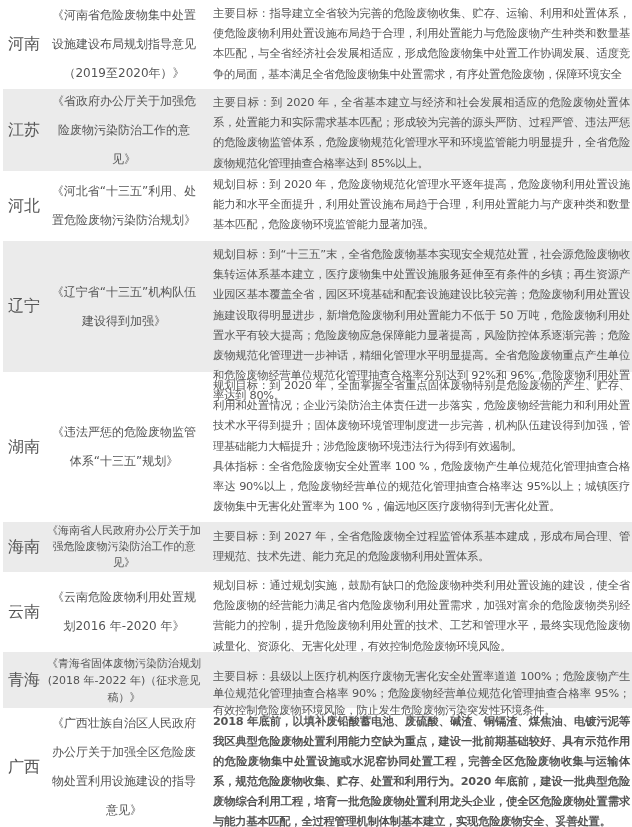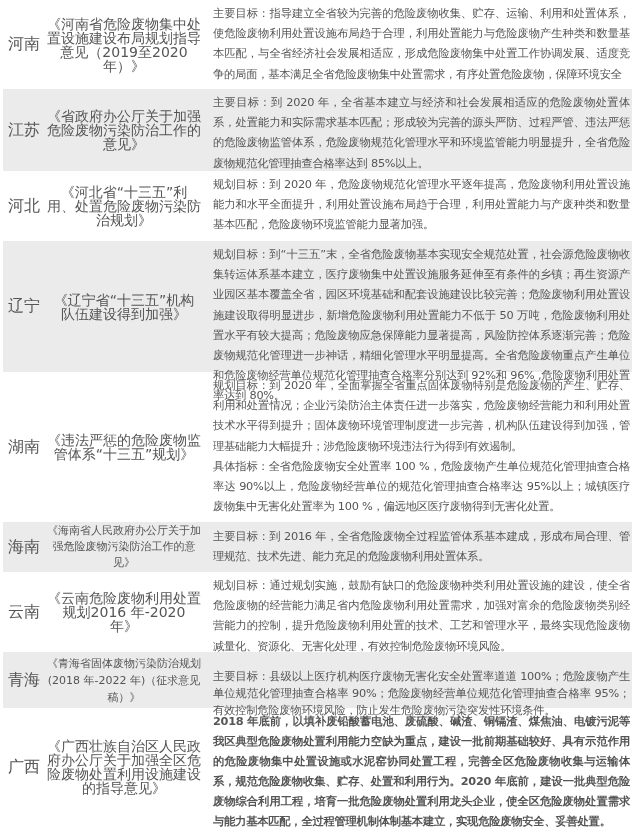--- a/index.html
+++ b/index.html
@@ -25,22 +25,22 @@
     flex: 0 0 38px;
     display: flex; align-items: center; justify-content: center;
     font-size: 16px;
     padding-left: 2px;
   }
   .cell-doc {
     width: 162px;
     flex: 0 0 162px;
     display: flex; align-items: center; justify-content: center;
     text-align: center;
-    font-size: 14px;
-    line-height: 14px;
+    font-size: 12px;
+    line-height: 29px;
     padding: 0 4px;
     box-sizing: border-box;
   }
   .cell-goal {
     flex: 1 1 auto;
     font-size: 11.3px;
     line-height: 20.2px;
     padding: 4px 2px 4px 8px;
     text-align: justify;
     letter-spacing: -0.25px;
@@ -90,21 +90,21 @@
     <div class="cell-goal">
       <p>规划目标：到 2020 年，全面掌握全省重点固体废物特别是危险废物的产生、贮存、利用和处置情况；企业污染防治主体责任进一步落实，危险废物经营能力和利用处置技术水平得到提升；固体废物环境管理制度进一步完善，机构队伍建设得到加强，管理基础能力大幅提升；涉危险废物环境违法行为得到有效遏制。</p>
       <p>具体指标：全省危险废物安全处置率 100 %，危险废物产生单位规范化管理抽查合格率达 90%以上，危险废物经营单位的规范化管理抽查合格率达 95%以上；城镇医疗废物集中无害化处置率为 100 %，偏远地区医疗废物得到无害化处置。</p>
     </div>
   </div>
 
   <div class="row shade" style="height:50px;">
     <div class="cell-province">海南</div>
     <div class="cell-doc" style="line-height:16px;font-size:11px;">《海南省人民政府办公厅关于加强危险废物污染防治工作的意见》</div>
     <div class="cell-goal" style="display:flex;align-items:center;">
-      <p>主要目标：到 2016 年，全省危险废物全过程监管体系基本建成，形成布局合理、管理规范、技术先进、能力充足的危险废物利用处置体系。</p>
+      <p>主要目标：到 2027 年，全省危险废物全过程监管体系基本建成，形成布局合理、管理规范、技术先进、能力充足的危险废物利用处置体系。</p>
     </div>
   </div>
 
   <div class="row" style="height:80px;">
     <div class="cell-province">云南</div>
     <div class="cell-doc">《云南危险废物利用处置规划2016 年-2020 年》</div>
     <div class="cell-goal">
       <p>规划目标：通过规划实施，鼓励有缺口的危险废物种类利用处置设施的建设，使全省危险废物的经营能力满足省内危险废物利用处置需求，加强对富余的危险废物类别经营能力的控制，提升危险废物利用处置的技术、工艺和管理水平，最终实现危险废物减量化、资源化、无害化处理，有效控制危险废物环境风险。</p>
     </div>
   </div>

